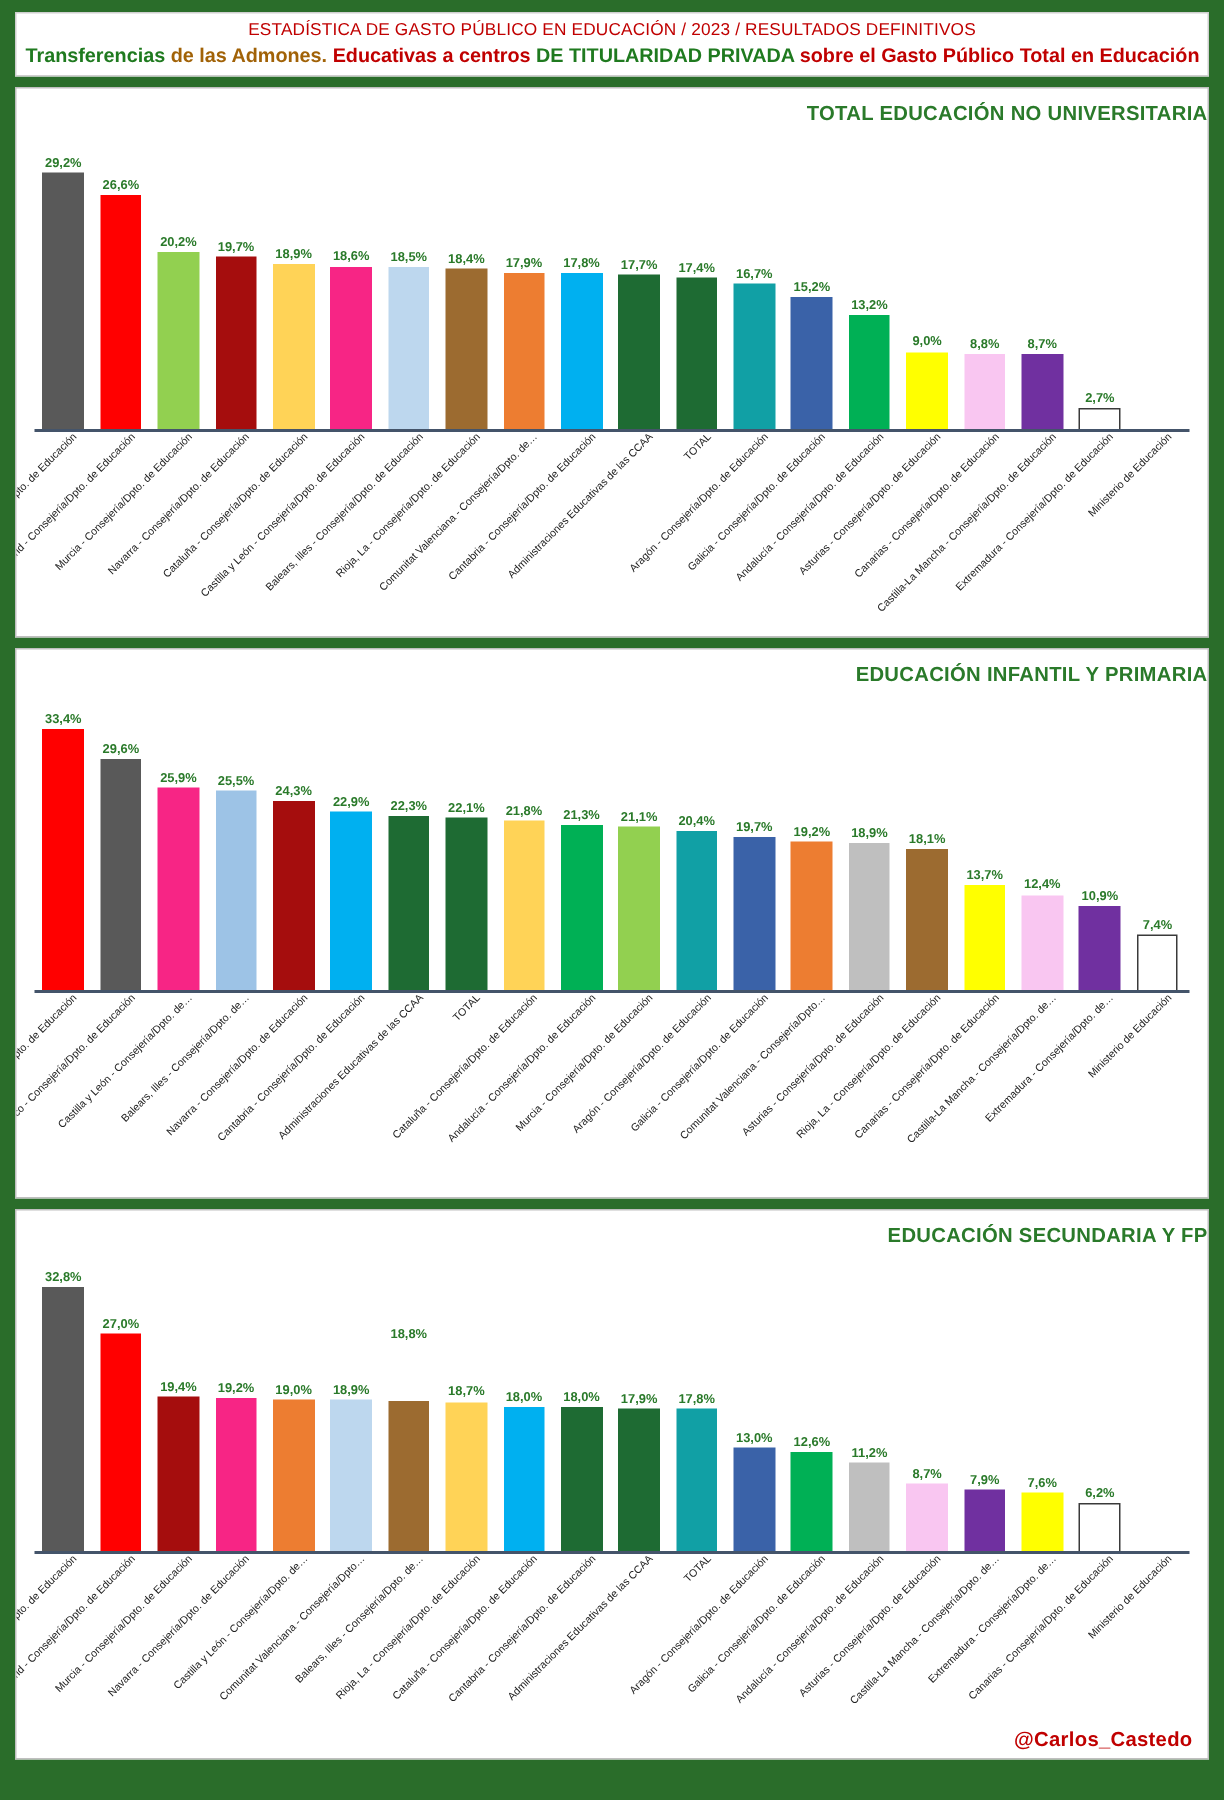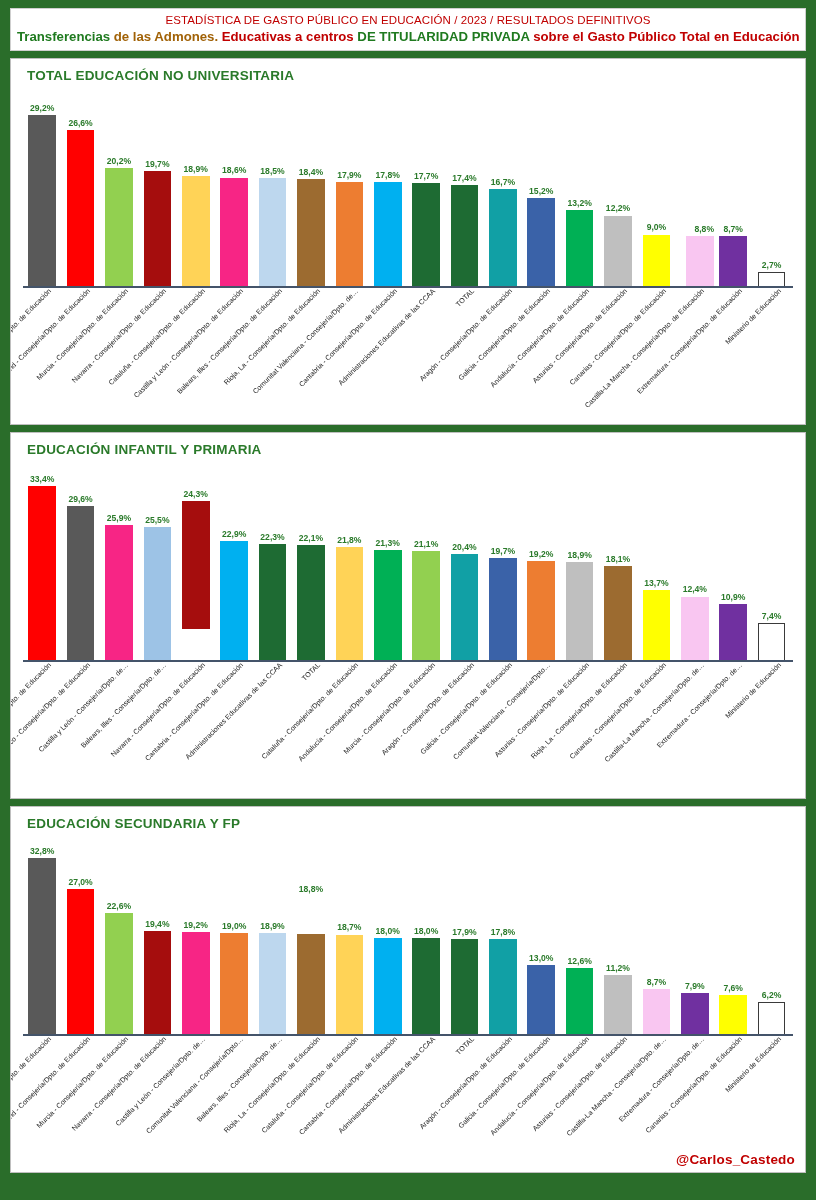--- a/index.html
+++ b/index.html
@@ -42,21 +42,21 @@
     background:#ffffff;
     border:1px solid #bfbfbf;
     position:relative;
     box-sizing:border-box;
     overflow:hidden;
   }
   .panel-1{flex:0 0 367px;}
   .panel-2{flex:0 0 367px;}
   .panel-3{flex:0 0 367px;}
   .chart-title{
-    text-align:left;
+    text-align:right;
     font-size:13.5px;
     font-weight:bold;
     color:#2a7a2a;
     letter-spacing:.2px;
     padding-top:9px;
     padding-left:16px;
   }
   .plot{
     position:relative;
     margin:0 12px 0 12px;
@@ -195,28 +195,24 @@
           </div>
           <div class="col" style="width: 38.4px;">
             <div class="vlabel">15,2%</div>
             <div class="bar" style="height: 90.25px; width: 27.648px; background: rgb(58, 98, 168);"></div>
           </div>
           <div class="col" style="width: 38.4px;">
             <div class="vlabel">13,2%</div>
             <div class="bar" style="height: 78.375px; width: 27.648px; background: rgb(0, 176, 85);"></div>
           </div>
           <div class="col" style="width: 38.4px;">
-            <div class="vlabel">12,2%</div>
-            <div class="bar" style="height: 72.4375px; width: 27.648px; background: rgb(191, 191, 191);"></div>
-          </div>
-          <div class="col" style="width: 38.4px;">
             <div class="vlabel">9,0%</div>
             <div class="bar" style="height: 53.4375px; width: 27.648px; background: rgb(255, 255, 0);"></div>
           </div>
-          <div class="col" style="width: 38.4px; align-items: flex-end;">
+          <div class="col" style="width: 38.4px;">
             <div class="vlabel">8,8%</div>
             <div class="bar" style="height: 52.25px; width: 27.648px; background: rgb(249, 198, 241);"></div>
           </div>
           <div class="col" style="width: 38.4px;">
             <div class="vlabel">8,7%</div>
             <div class="bar" style="height: 51.6562px; width: 27.648px; background: rgb(112, 48, 160);"></div>
           </div>
           <div class="col" style="width: 38.4px;">
             <div class="vlabel">2,7%</div>
             <div class="bar outline" style="height: 16.0312px; width: 27.648px;"></div>
@@ -261,21 +257,21 @@
             <div class="bar" style="height: 156.222px; width: 27.648px; background: rgb(89, 89, 89);"></div>
           </div>
           <div class="col" style="width: 38.4px;">
             <div class="vlabel">25,9%</div>
             <div class="bar" style="height: 136.694px; width: 27.648px; background: rgb(247, 37, 133);"></div>
           </div>
           <div class="col" style="width: 38.4px;">
             <div class="vlabel">25,5%</div>
             <div class="bar" style="height: 134.583px; width: 27.648px; background: rgb(157, 195, 230);"></div>
           </div>
-          <div class="col" style="width: 38.4px; justify-content: center;">
+          <div class="col" style="width: 38.4px;">
             <div class="vlabel">24,3%</div>
             <div class="bar" style="height: 128.25px; width: 27.648px; background: rgb(165, 13, 13);"></div>
           </div>
           <div class="col" style="width: 38.4px;">
             <div class="vlabel">22,9%</div>
             <div class="bar" style="height: 120.861px; width: 27.648px; background: rgb(0, 176, 240);"></div>
           </div>
           <div class="col" style="width: 38.4px;">
             <div class="vlabel">22,3%</div>
             <div class="bar" style="height: 117.694px; width: 27.648px; background: rgb(30, 107, 51);"></div>
@@ -363,24 +359,20 @@
     <div class="chart-title">EDUCACIÓN SECUNDARIA Y FP</div>
     <div class="plot">
       <div class="bars">
           <div class="col" style="width: 38.4px;">
             <div class="vlabel">32,8%</div>
             <div class="bar" style="height: 178.057px; width: 27.648px; background: rgb(89, 89, 89);"></div>
           </div>
           <div class="col" style="width: 38.4px;">
             <div class="vlabel">27,0%</div>
             <div class="bar" style="height: 146.571px; width: 27.648px; background: rgb(255, 0, 0);"></div>
-          </div>
-          <div class="col" style="width: 38.4px;">
-            <div class="vlabel">22,6%</div>
-            <div class="bar" style="height: 122.686px; width: 27.648px; background: rgb(146, 208, 80);"></div>
           </div>
           <div class="col" style="width: 38.4px;">
             <div class="vlabel">19,4%</div>
             <div class="bar" style="height: 105.314px; width: 27.648px; background: rgb(165, 13, 13);"></div>
           </div>
           <div class="col" style="width: 38.4px;">
             <div class="vlabel">19,2%</div>
             <div class="bar" style="height: 104.229px; width: 27.648px; background: rgb(247, 37, 133);"></div>
           </div>
           <div class="col" style="width: 38.4px;">

